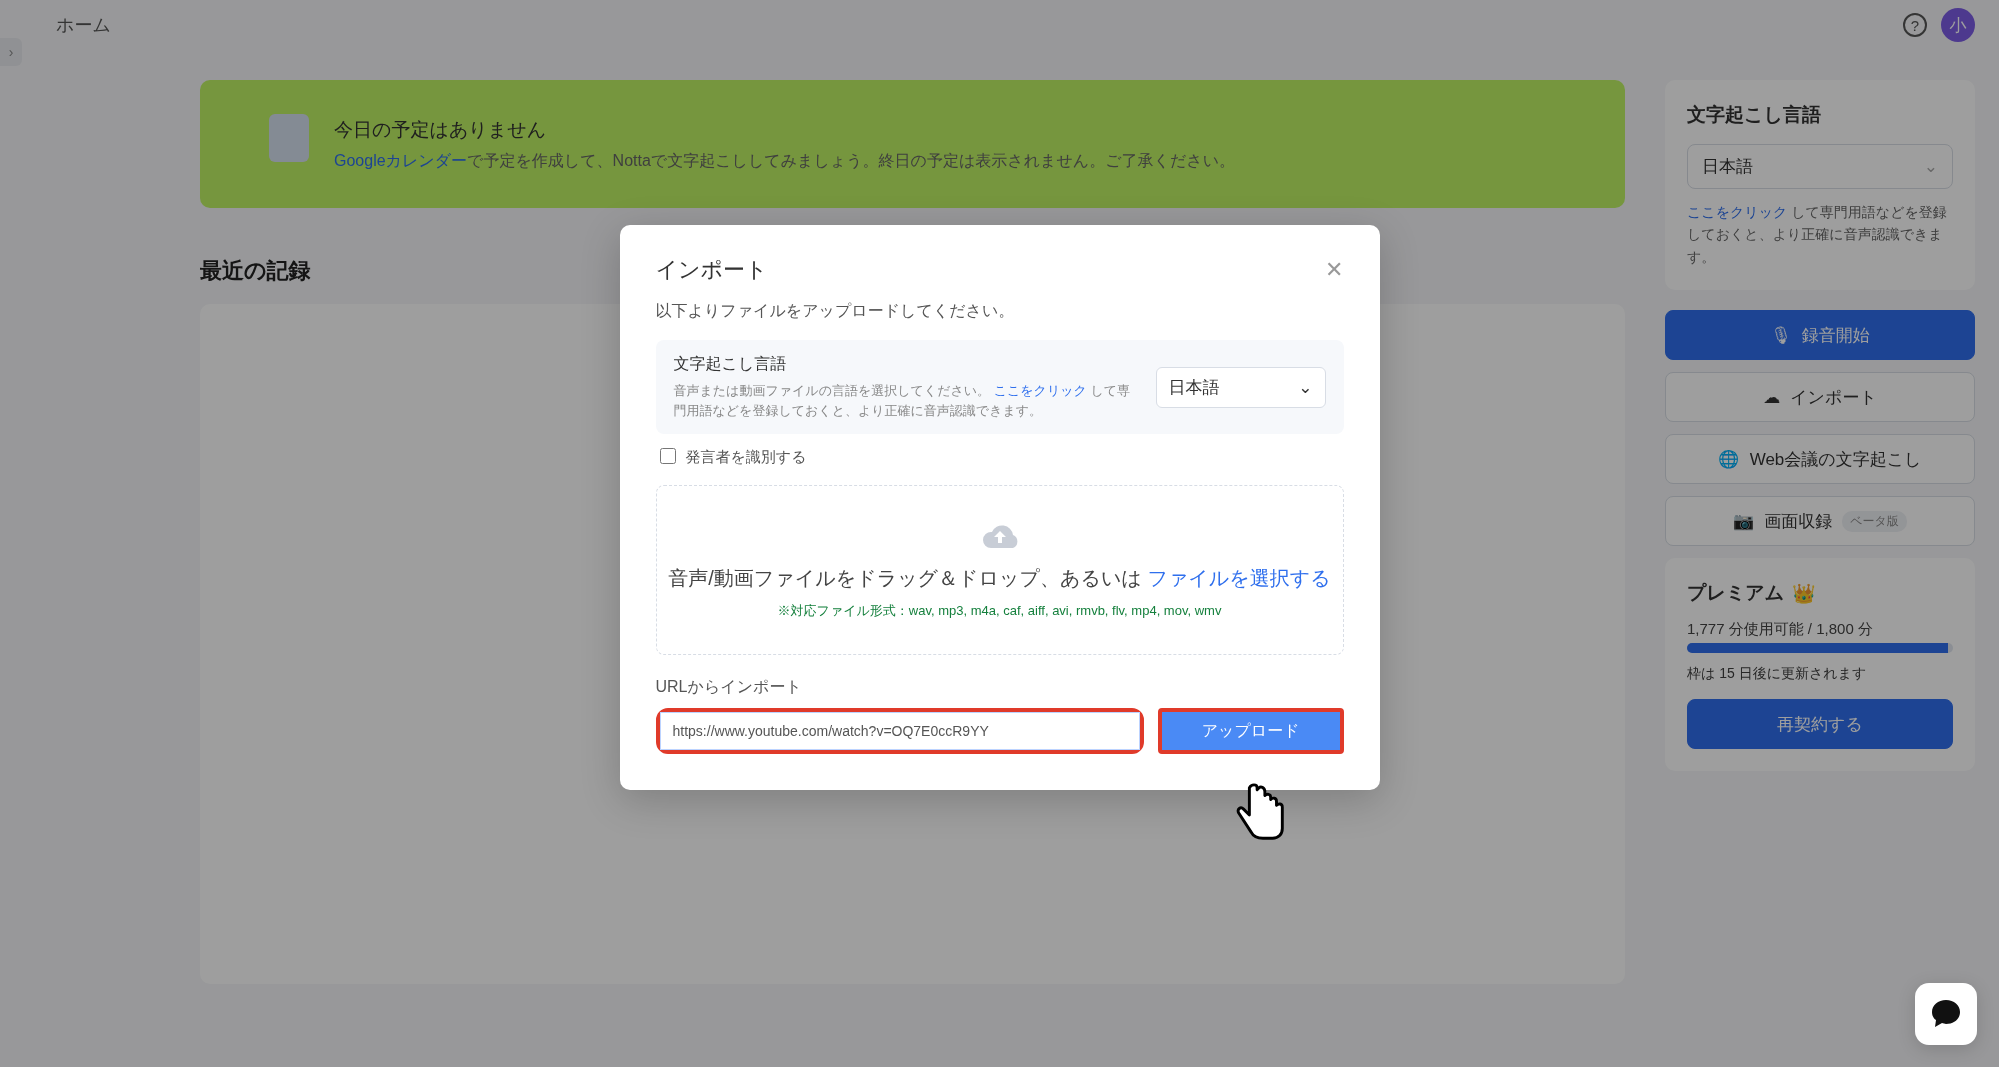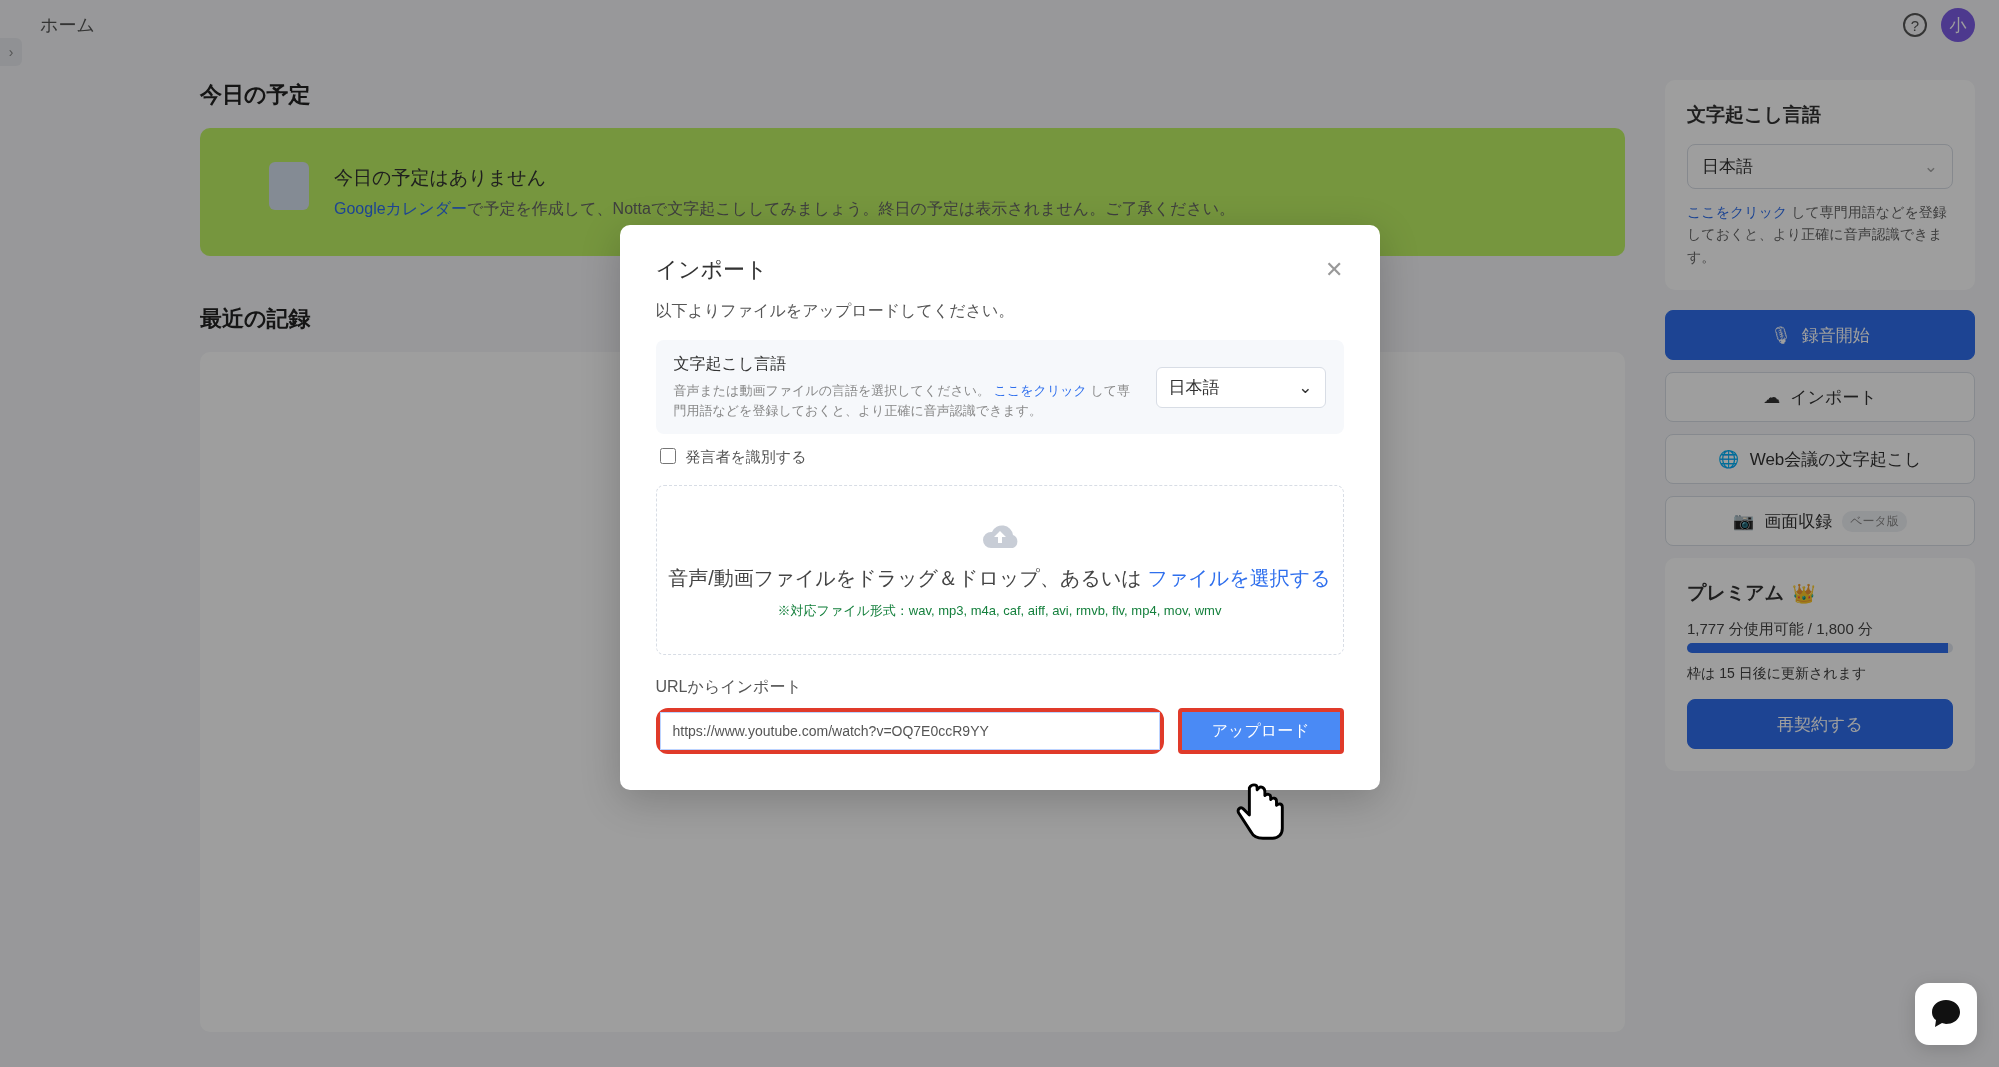--- a/index.html
+++ b/index.html
@@ -10,21 +10,21 @@
   height: 1067px;
   position: relative;
   overflow: hidden;
   font-size: 17px;
   color: #333;
 }
 
 
 .top-header {
   position: absolute;
-  top: 0; left: 0; right: 0;
+  top: 0; left: 16px; right: 0;
   height: 50px;
   display: flex;
   align-items: center;
   padding: 0 24px 0 40px;
   text-align: right;
 }
 .top-header .home-label { font-size: 18px; color: #555; }
 .top-header .spacer { flex: 1; }
 .top-header .help-icon {
   width: 24px; height: 24px; border: 2px solid #555; border-radius: 50%;
@@ -151,21 +151,21 @@
 .url-input-wrap {
   flex: 1; border: 4px solid #e03a2a; border-radius: 12px; padding: 0;
 }
 .url-input {
   width: 100%; border: 1px solid #bcd3ff; outline: none; padding: 10px 12px; font-size: 14px; color: #555;
 }
 .upload-btn-wrap {
   border: 4px solid #e03a2a; border-radius: 4px;
 }
 .upload-btn {
-  height: 100%; padding: 0 30px; background: #4a8af5; color: #fff; border: none;
+  height: 100%; padding: 0 40px; background: #4a8af5; color: #fff; border: none;
   font-size: 16px; cursor: pointer; display: flex; align-items: center;
 }
 
 .cursor-hand {
   position: absolute; left: 1230px; top: 782px; pointer-events: none;
   width: 62px; height: 62px;
 }
 .cursor-hand svg { width: 62px; height: 62px; }
 
 .chat-bubble {
@@ -181,21 +181,20 @@
 <div class="top-header">
   <span class="home-label">ホーム</span>
   <span class="spacer"></span>
   <span class="help-icon">?</span>
   <span class="avatar">小</span>
 </div>
 <div class="expand-handle">›</div>
 
 <div class="main">
   <div class="left-col">
-    <div class="section-title">今日の予定</div>
     <div class="schedule-card">
       <div class="schedule-illust"></div>
       <div class="schedule-text">
         <div class="line1">今日の予定はありません</div>
         <div class="line2">
           <a href="#">Googleカレンダー</a><span>で予定を作成して、Nottaで文字起こししてみましょう。終日の予定は表示されません。ご了承ください。</span>
         </div>
       </div>
     </div>
 

